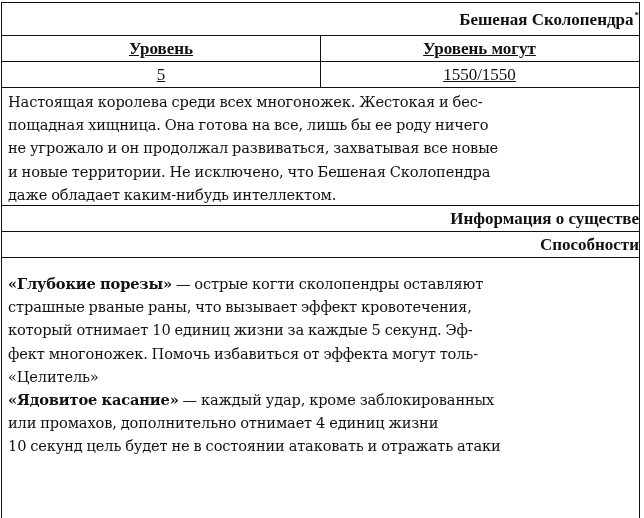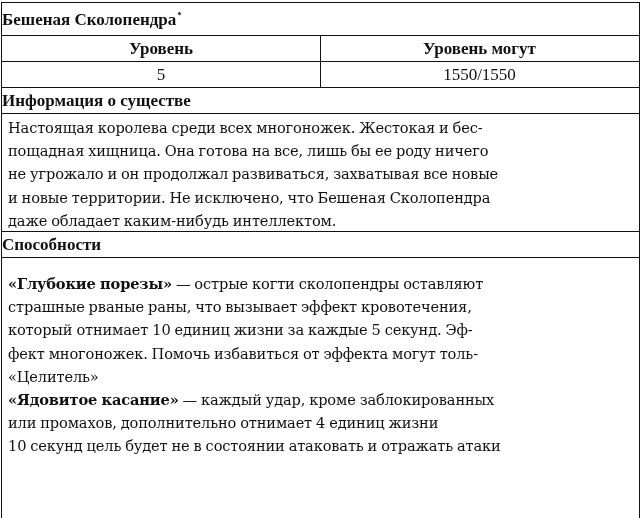--- a/index.html
+++ b/index.html
@@ -22,37 +22,38 @@
       width: 639px;
       border: 1.5px solid #111;
       box-sizing: border-box;
     }
     .row {
       border-bottom: 1.5px solid #111;
       box-sizing: border-box;
     }
     .row:last-child { border-bottom: none; margin-top: 12px; }
     .header-cell {
-      text-align: left;
+      text-align: right;
       font-family: "Liberation Serif", serif;
       font-weight: bold;
       font-size: 17px;
       line-height: 24px;
     }
     .title-row { height: 33px; }
     .title-row .header-cell { line-height: 33px; font-size: 17px; }
     .title-mark {
       font-size: 9px;
       vertical-align: super;
       line-height: 0;
       margin-left: 1px;
     }
     .two-col {
       display: flex;
       height: 26px;
+      text-decoration: underline;
     }
     .two-col > div {
       flex: none;
       box-sizing: border-box;
       line-height: 25px;
       text-align: center;
     }
     .two-col > .col-left { width: 319px; border-right: 1.5px solid #111; }
     .two-col > .col-right { width: 317px; }
     .value-cell {
@@ -86,30 +87,30 @@
   <div class="row two-col">
     <div class="col-left header-cell">Уровень</div>
     <div class="col-right header-cell">Уровень могут</div>
   </div>
 
   <div class="row two-col">
     <div class="col-left value-cell">5</div>
     <div class="col-right value-cell">1550/1550</div>
   </div>
 
-  <div class="row section-header">
-    <div class="header-cell">Информация о существе</div>
-  </div>
-
   <div class="row body-text info-body">
     <span class="line">Настоящая королева среди всех многоножек. Жестокая и бес-</span>
     <span class="line">пощадная хищница. Она готова на все, лишь бы ее роду ничего</span>
     <span class="line">не угрожало и он продолжал развиваться, захватывая все новые</span>
     <span class="line">и новые территории. Не исключено, что Бешеная Сколопендра</span>
     <span class="line">даже обладает каким-нибудь интеллектом.</span>
+  </div>
+
+  <div class="row section-header">
+    <div class="header-cell">Информация о существе</div>
   </div>
 
   <div class="row section-header">
     <div class="header-cell">Способности</div>
   </div>
 
   <div class="row body-text abilities-body">
     <div>
       <span class="line"><span class="ability-name">«Глубокие порезы»</span><span> — острые когти сколопендры оставляют</span></span>
       <span class="line">страшные рваные раны, что вызывает эффект кровотечения,</span>

